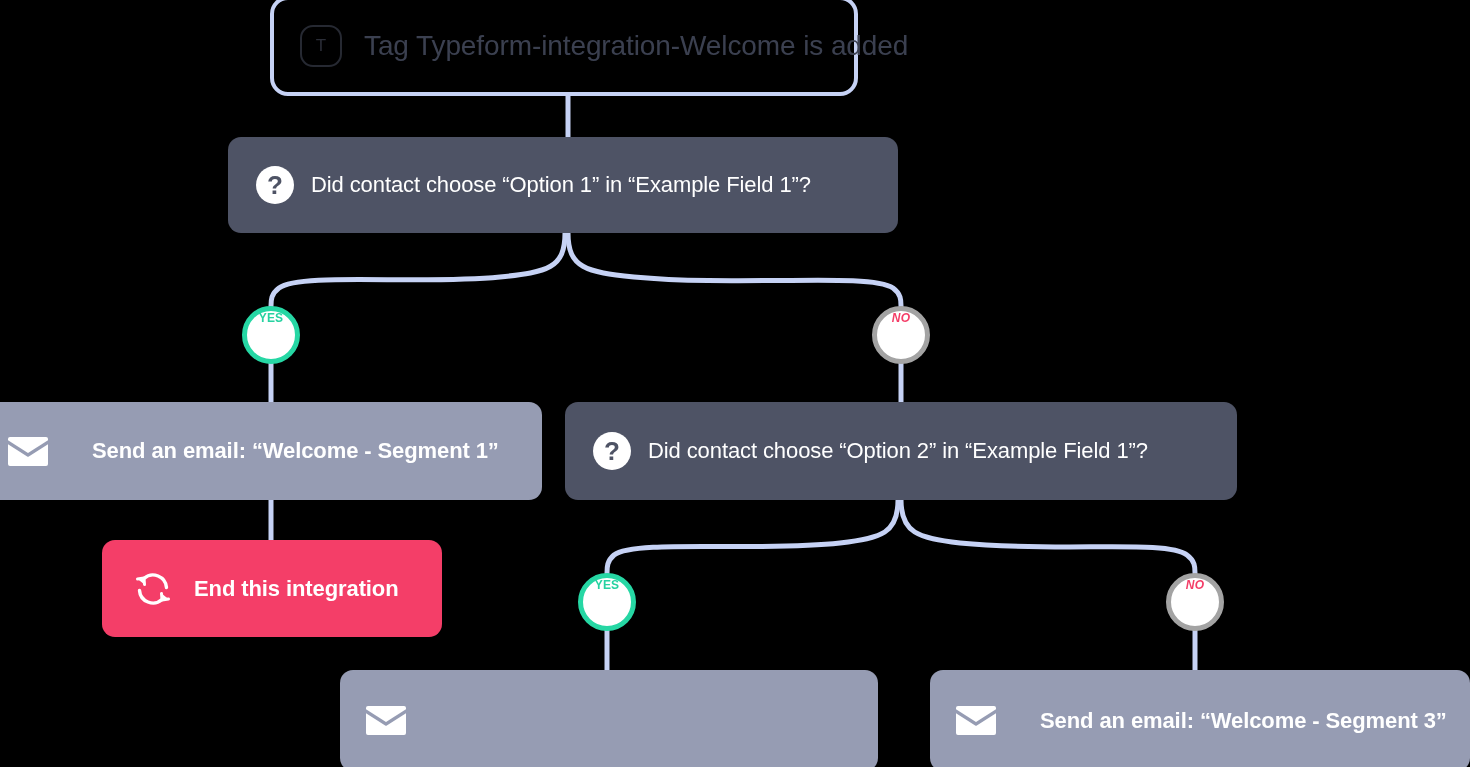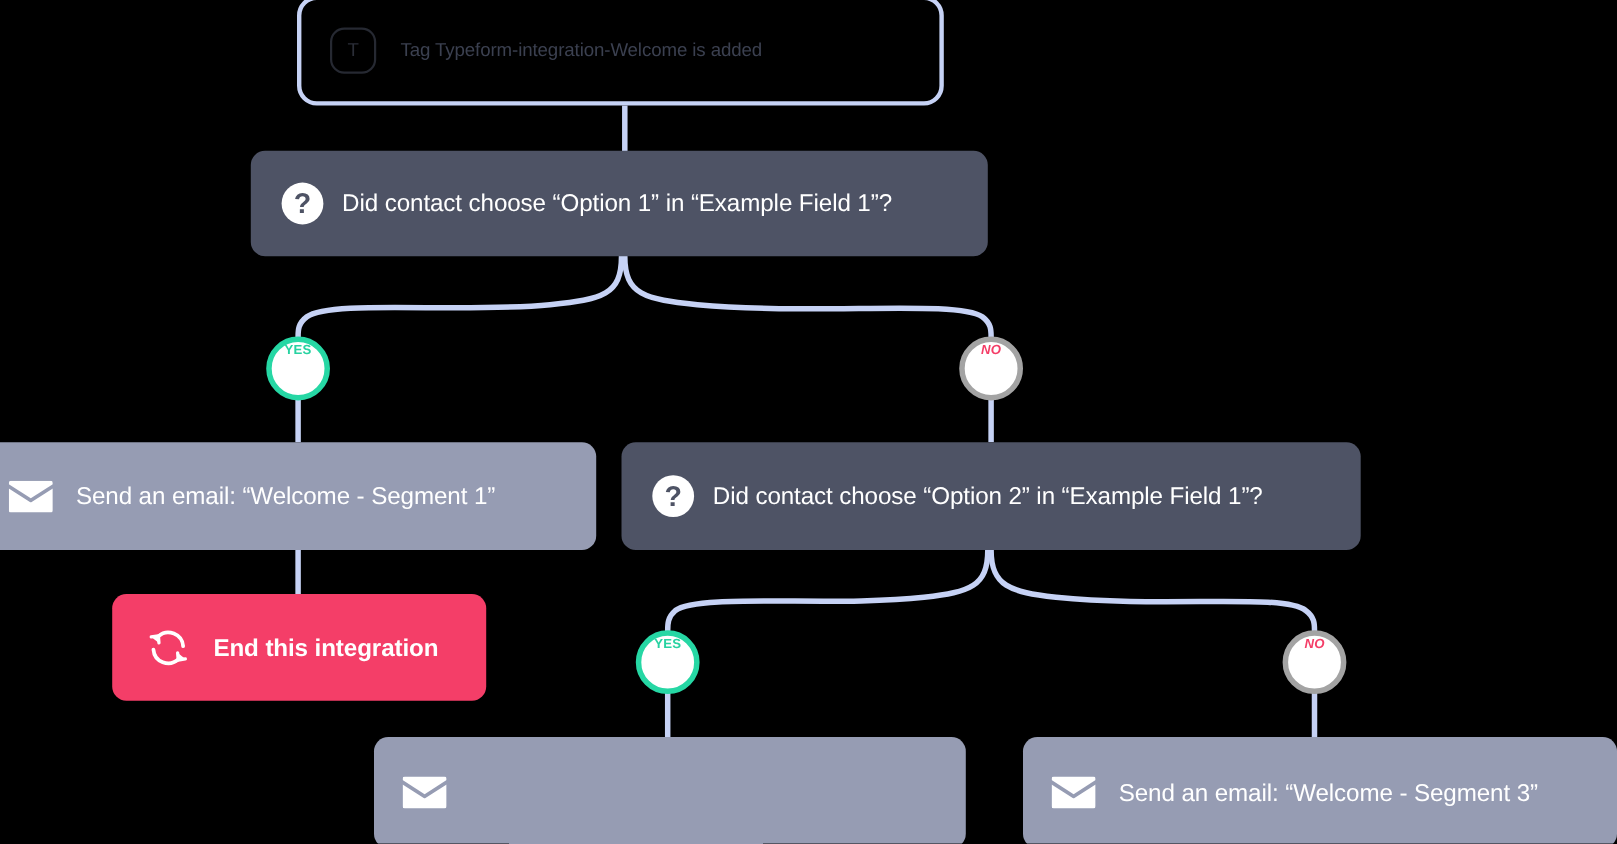--- a/index.html
+++ b/index.html
@@ -43,21 +43,21 @@
 
   
   .node-trigger {
     background: transparent;
     border: 4px solid #c6d2f5;
     border-radius: 18px;
     padding: 0 26px;
   }
   .node-trigger .label {
     color: #3b4050;
-    font-size: 17px;
+    font-size: 28px;
     font-weight: 400;
   }
   .icon-tag {
     width: 38px;
     height: 38px;
     border: 2px solid #262932;
     border-radius: 13px;
     display: flex;
     align-items: center;
     justify-content: center;
@@ -99,21 +99,22 @@
 
   
   .node-email {
     background: #969cb3;
     padding: 0 26px;
     border-radius: 13px;
   }
   .node-email .label {
     color: #ffffff;
     font-size: 22px;
-    font-weight: 400;
+    font-weight: 700;
+    margin-left: 23px;
   }
   .icon-envelope {
     width: 40px;
     height: 29px;
     flex: none;
     margin-right: 21px;
   }
 
   
   .node-end {

